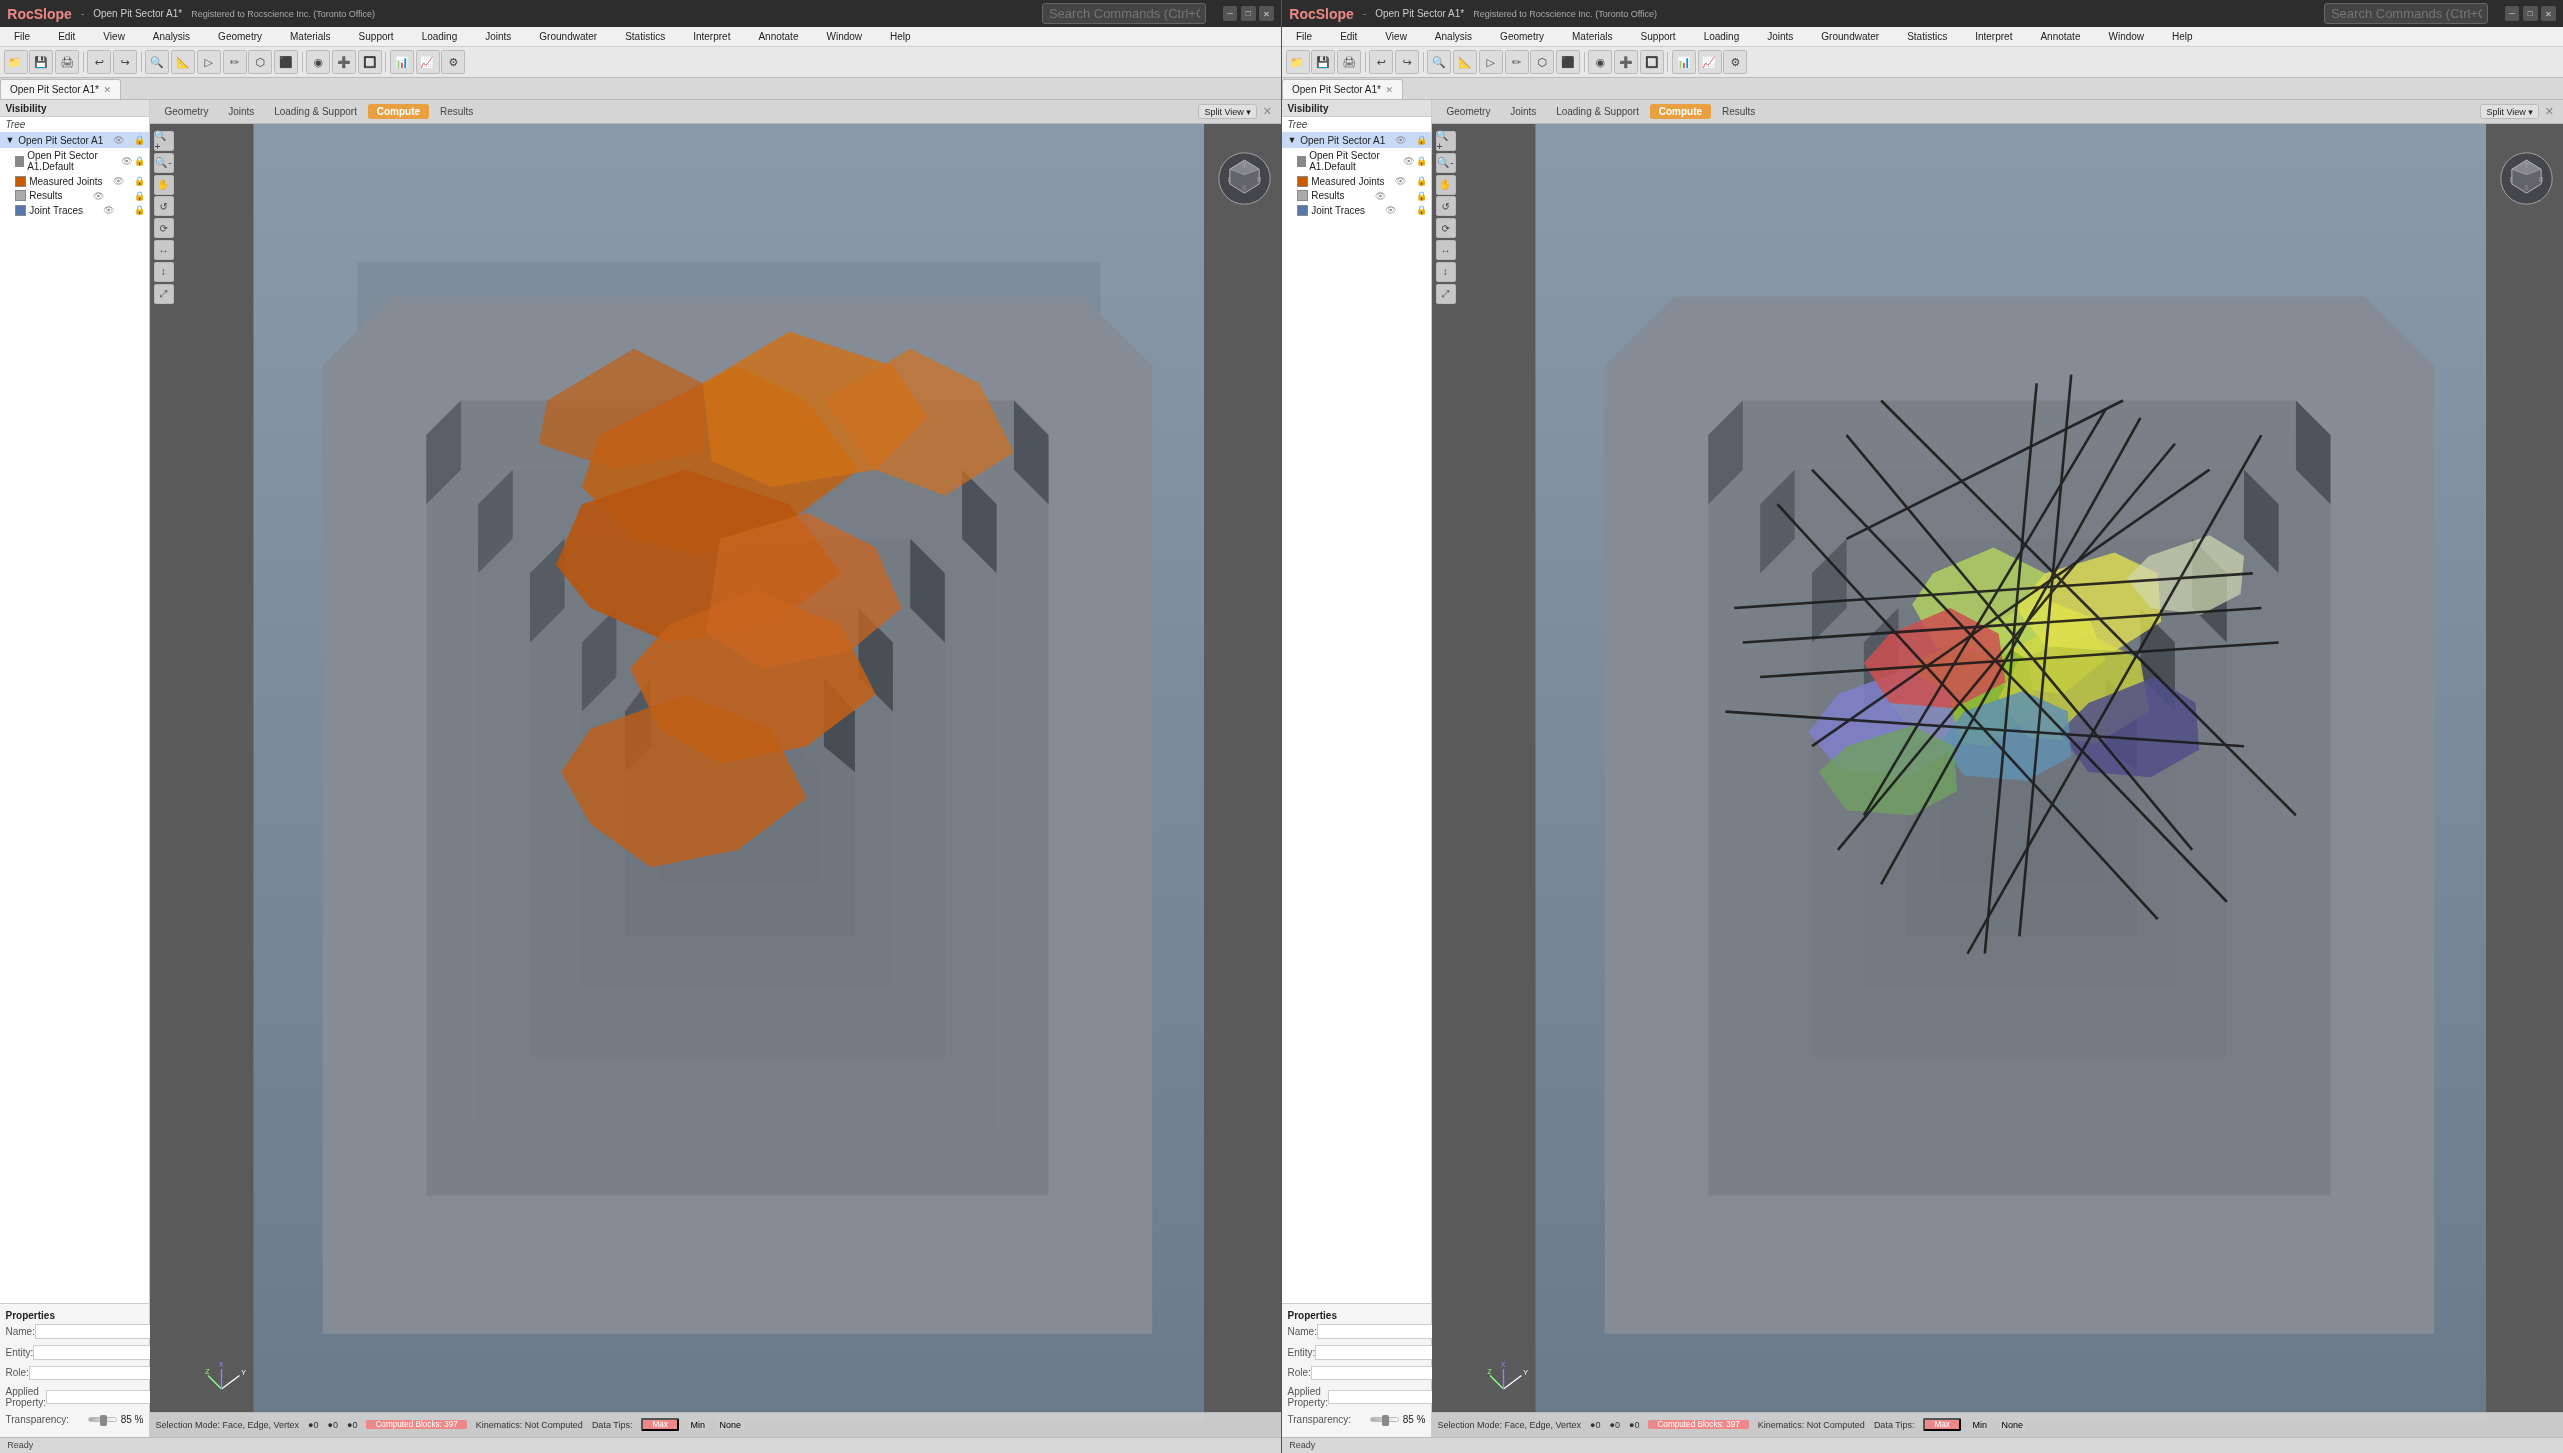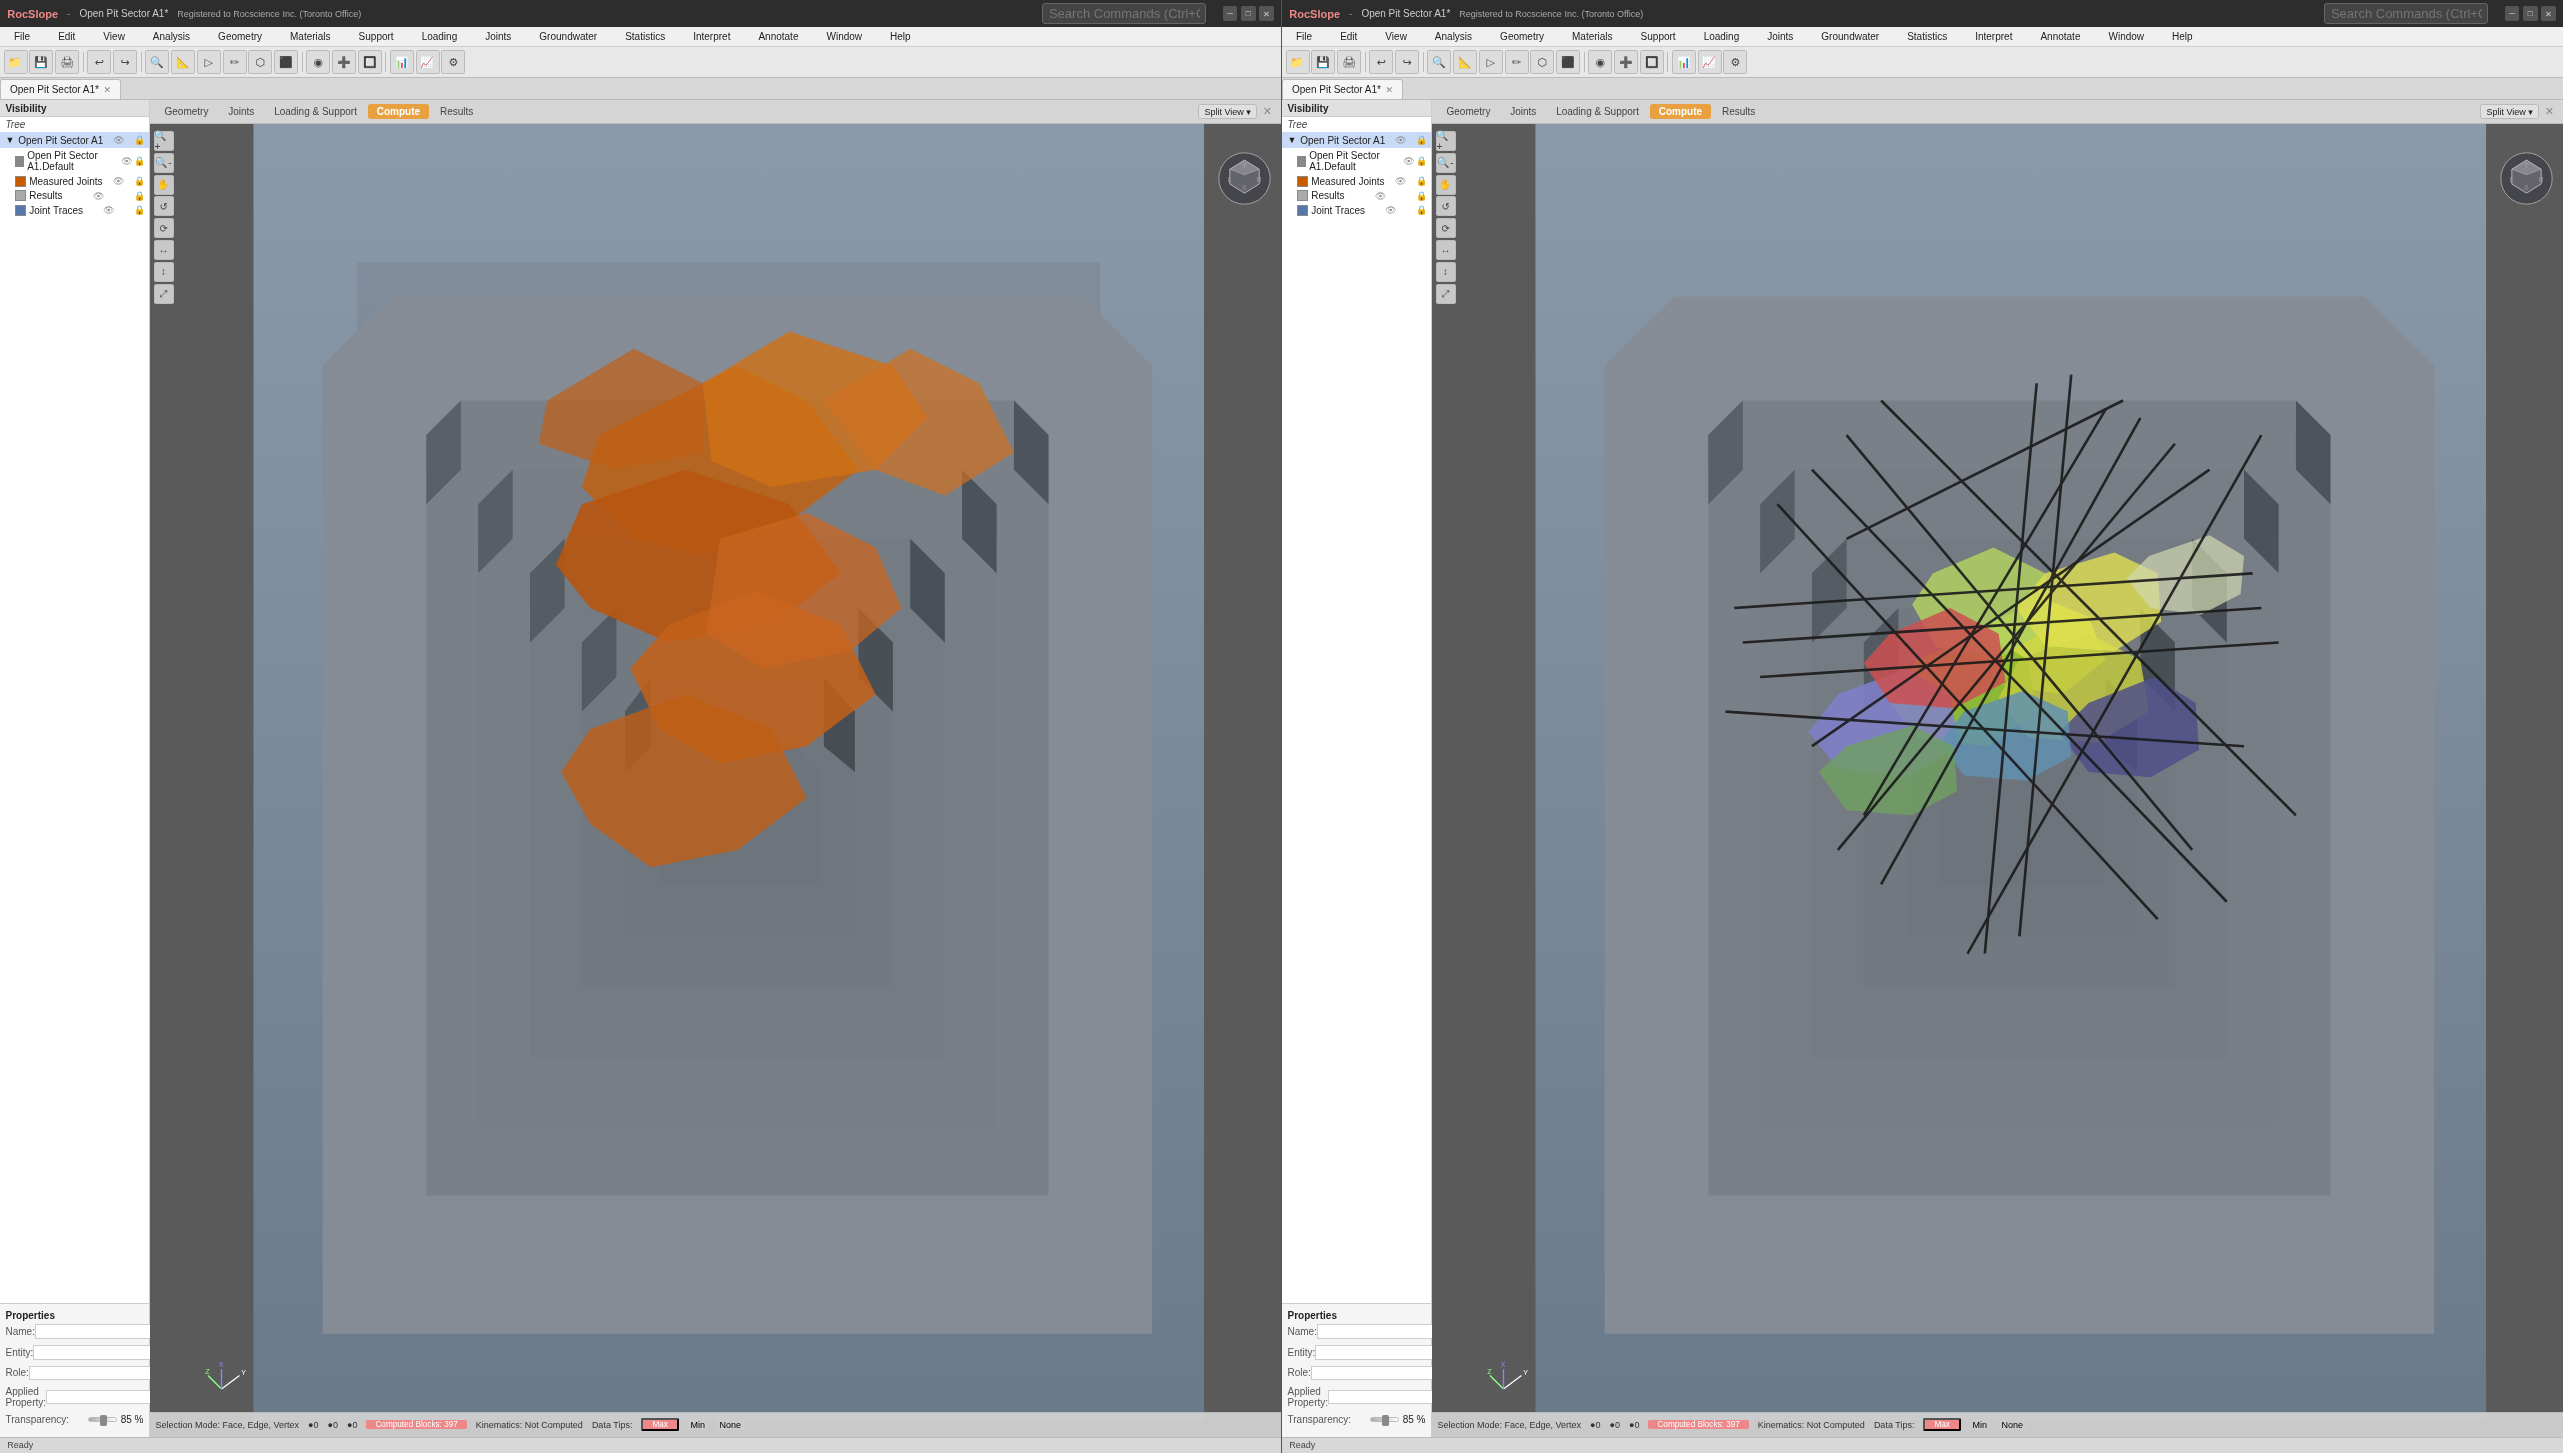--- a/index.html
+++ b/index.html
@@ -38,21 +38,21 @@
       display: flex;
       align-items: center;
       padding: 0 7.3px;
       color: #ccc;
       font-size: 10px;
       gap: 9px;
     }
     .title-bar .app-logo {
       color: #e88;
       font-weight: bold;
-      font-size: 11px;
+      font-size: 14px;
     }
     .title-bar .title-sep { color: #888; }
     .title-bar .title-company { color: #aaa; font-size: 9px; }
     .title-bar .search-box {
       margin-left: auto;
       background: #444;
       border: 0.9px solid #666;
       border-radius: 3px;
       color: #ccc;
       padding: 1.8px 5.5px;

